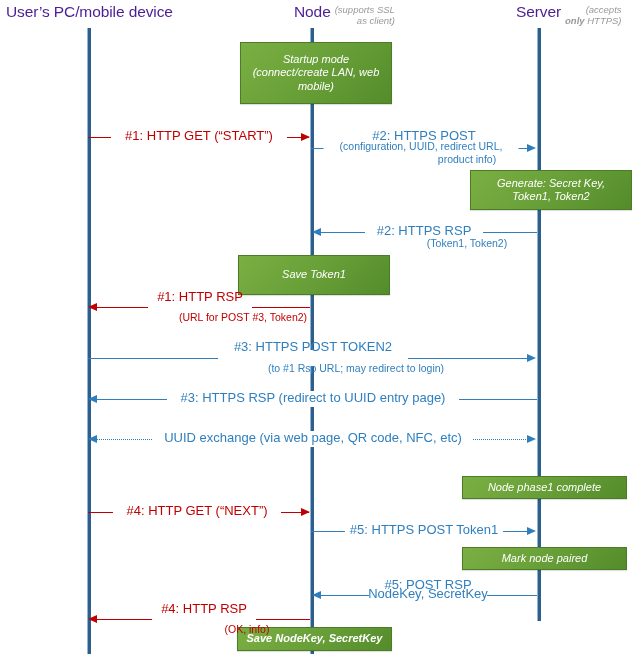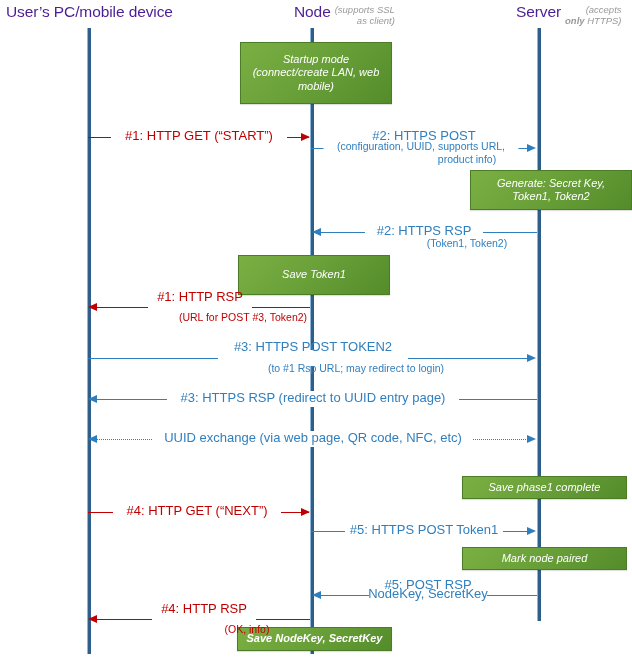--- a/index.html
+++ b/index.html
@@ -161,21 +161,21 @@
       <span>Generate: Secret Key,</span><br>
       <span>Token1, Token2</span>
     </div>
   </div>
 
   <div class="gbox" style="left:238px; top:255px; width:152px; height:40px;">
     <div><span>Save Token1</span></div>
   </div>
 
   <div class="gbox" style="left:462px; top:476px; width:165px; height:23px;">
-    <div><span>Save phase1 complete</span></div>
+    <div><span>Node phase1 complete</span></div>
   </div>
 
   <div class="gbox" style="left:462px; top:547px; width:165px; height:23px;">
     <div><span>Mark node paired</span></div>
   </div>
 
   <div class="gbox" style="left:237px; top:627px; width:155px; height:24px;font-weight:bold;">
     <div><span>Save NodeKey, SecretKey</span></div>
   </div>
 
@@ -184,21 +184,21 @@
     <div class="head-r" style="left:301px;"></div>
     <div class="gap" style="left:199px; top:-8px; width:176px;"></div>
     <div class="lbl mid main" style="left:199px;">#1: HTTP GET (“START”)</div>
   </div>
 
   <div class="msg blue" style="left:0; top:148px; width:632px;">
     <div class="line" style="left:311px; width:219px;"></div>
     <div class="head-r" style="left:527px;"></div>
     <div class="gap" style="left:421px; top:-8px; width:195px;"></div>
     <div class="lbl above main" style="left:424px;">#2: HTTPS POST</div>
-    <div class="lbl mid sub" style="left:421px; top:-7px;">(configuration, UUID, supports URL,</div>
+    <div class="lbl mid sub" style="left:421px; top:-7px;">(configuration, UUID, redirect URL,</div>
     <div class="lbl below sub" style="left:424px; top:6px;">product info)</div>
   </div>
 
   <div class="msg blue" style="left:0; top:232px; width:632px;">
     <div class="line" style="left:320px; width:217px;"></div>
     <div class="head-l" style="left:312px;"></div>
     <div class="gap" style="left:424px; top:-8px; width:118px;"></div>
     <div class="lbl mid main" style="left:424px;">#2: HTTPS RSP</div>
     <div class="lbl below sub" style="left:424px; top:6px;">(Token1, Token2)</div>
   </div>

